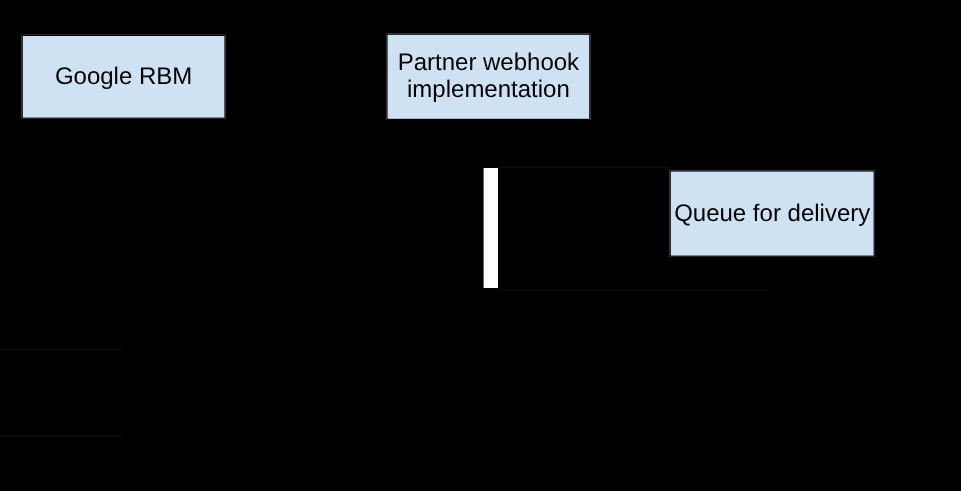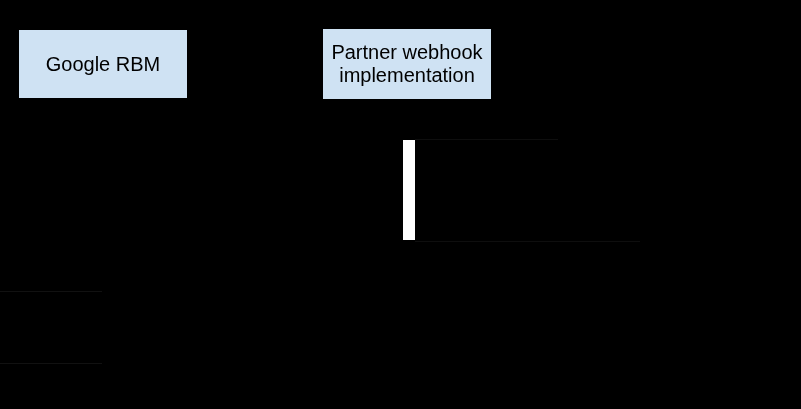--- a/index.html
+++ b/index.html
@@ -59,20 +59,23 @@
   <div class="node" id="node-partner-webhook">
     <span>Partner webhook implementation</span>
   </div>
 
   <div class="node" id="node-google-rbm">
     <span>Google RBM</span>
   </div>
 
   <div class="activation"></div>
 
+  <div class="node" id="node-queue-for-delivery">
+    <span>Queue for delivery</span>
+  </div>
 
 
   <div class="faint-line" id="faint-line-queue-arrow"></div>
   <div class="faint-line" id="faint-line-return-arrow"></div>
   <div class="faint-line" id="faint-line-handle-top"></div>
   <div class="faint-line" id="faint-line-handle-bottom"></div>
 
 </div>
 
 </body></html>

